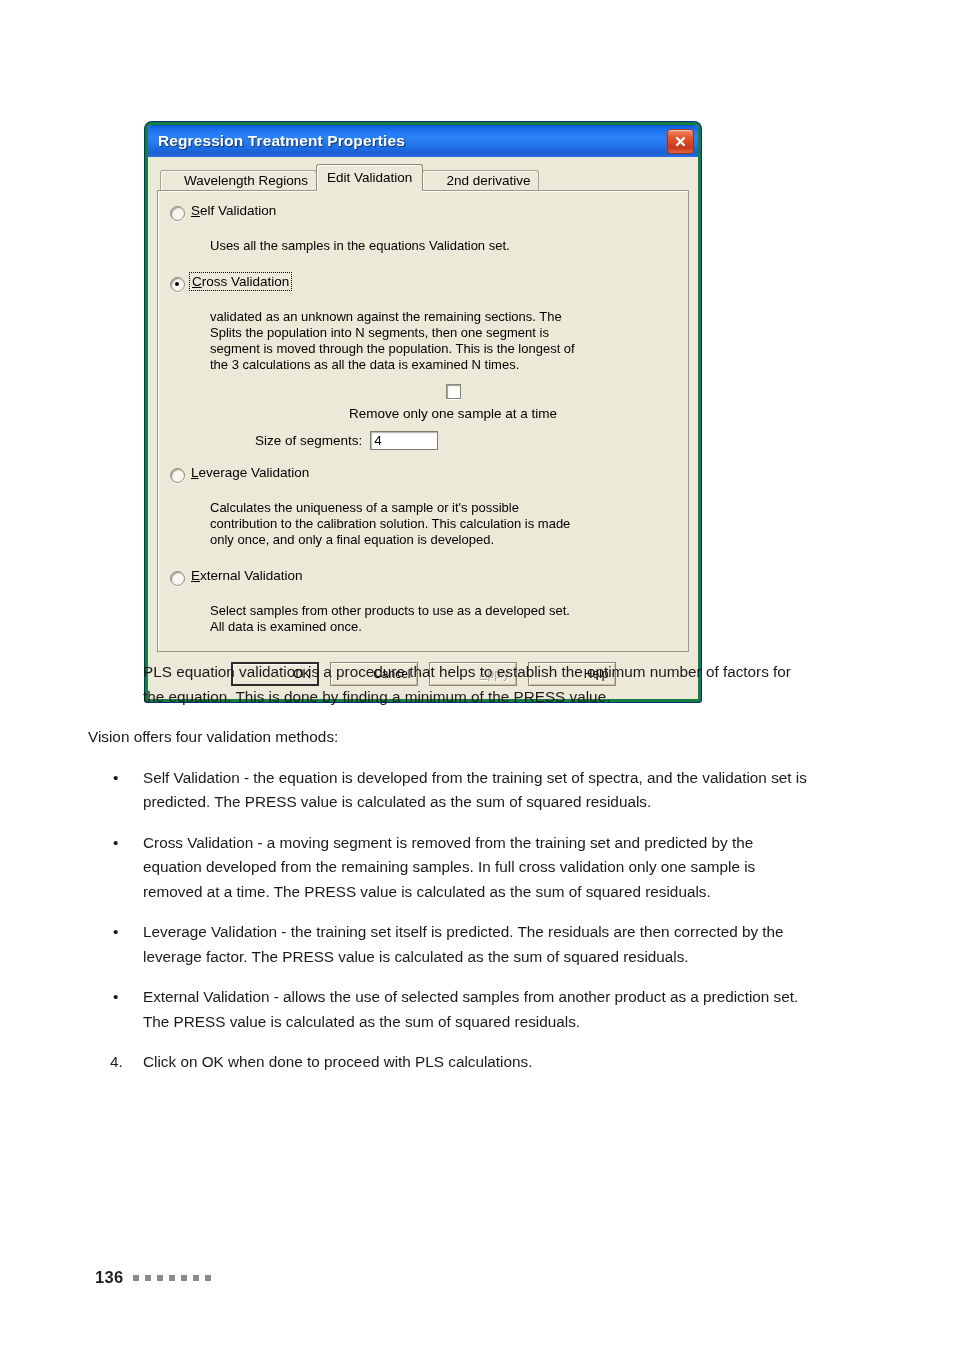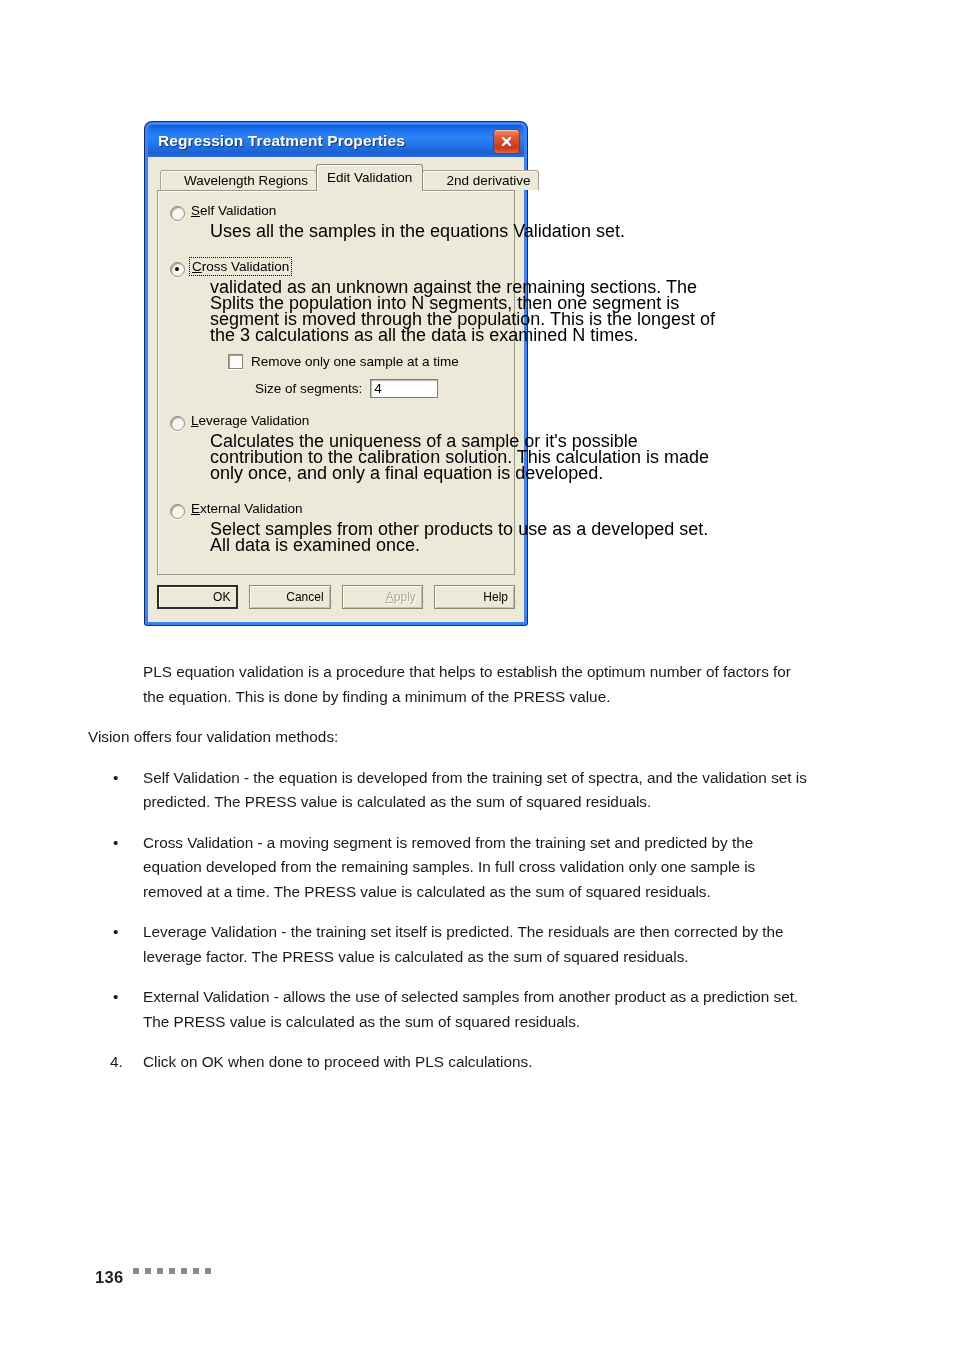--- a/index.html
+++ b/index.html
@@ -14,23 +14,23 @@
     font-family: "Liberation Sans", sans-serif;
     color: #000;
     overflow: hidden;
   }
 
   
   #dialog {
     position: absolute;
     left: 145px;
     top: 122px;
-    width: 382px;
-    background: #ece9d8;
-    border: 3px solid #3b82f6;
+    width: 556px;
+    background: #ece9d8;
+    border: 3px solid #15803d;
     border-radius: 7px 7px 2px 2px;
     box-sizing: border-box;
     box-shadow: 0 0 0 1px #04307d;
   }
   .titlebar {
     height: 32px;
     background: linear-gradient(to bottom,
       #0b53d6 0%, #1467e8 8%, #1f74f0 18%,
       #2c82f7 40%, #2170e6 68%, #1a5fd2 88%, #2a6ee0 100%);
     display: flex;
@@ -153,33 +153,34 @@
     line-height: 15px;
     white-space: nowrap;
   }
   .opt-label .acc { text-decoration: underline; }
   .opt-label.focused {
     outline: 1px dotted #000;
     outline-offset: 1px;
     padding: 0 1px;
   }
   .opt-desc {
-    font-size: 18px;
+    font-size: 13px;
     line-height: 16px;
-    margin: 2px 0 0 40px;
+    margin: 17px 0 0 40px;
     max-width: 400px;
   }
   .opt-desc div { white-space: nowrap; }
 
   
   .sub-row {
     display: flex;
     align-items: center;
     gap: 8px;
     margin: 11px 0 0 58px;
+    flex-direction: column;
   }
   .checkbox {
     width: 13px; height: 13px;
     background: #fdfdfb;
     border: 1px solid #8a8678;
     box-shadow: inset 1px 1px 1px rgba(120,118,105,.7), 0 1px 0 #ffffff;
     flex: 0 0 auto;
     cursor: pointer;
   }
   .sub-label { font-size: 13.5px; line-height: 14px; }
@@ -293,21 +294,21 @@
     left: 110px;
     top: 0;
   }
 
   
   .footer {
     position: absolute;
     left: 95px;
     top: 1268px;
     display: flex;
-    align-items: flex-start;
+    align-items: center;
     gap: 10px;
   }
   .page-num {
     font-size: 16.5px;
     font-weight: bold;
     color: #231f20;
     letter-spacing: .3px;
   }
   .dots { display: flex; gap: 6px; align-items: center; }
   .dots span {

